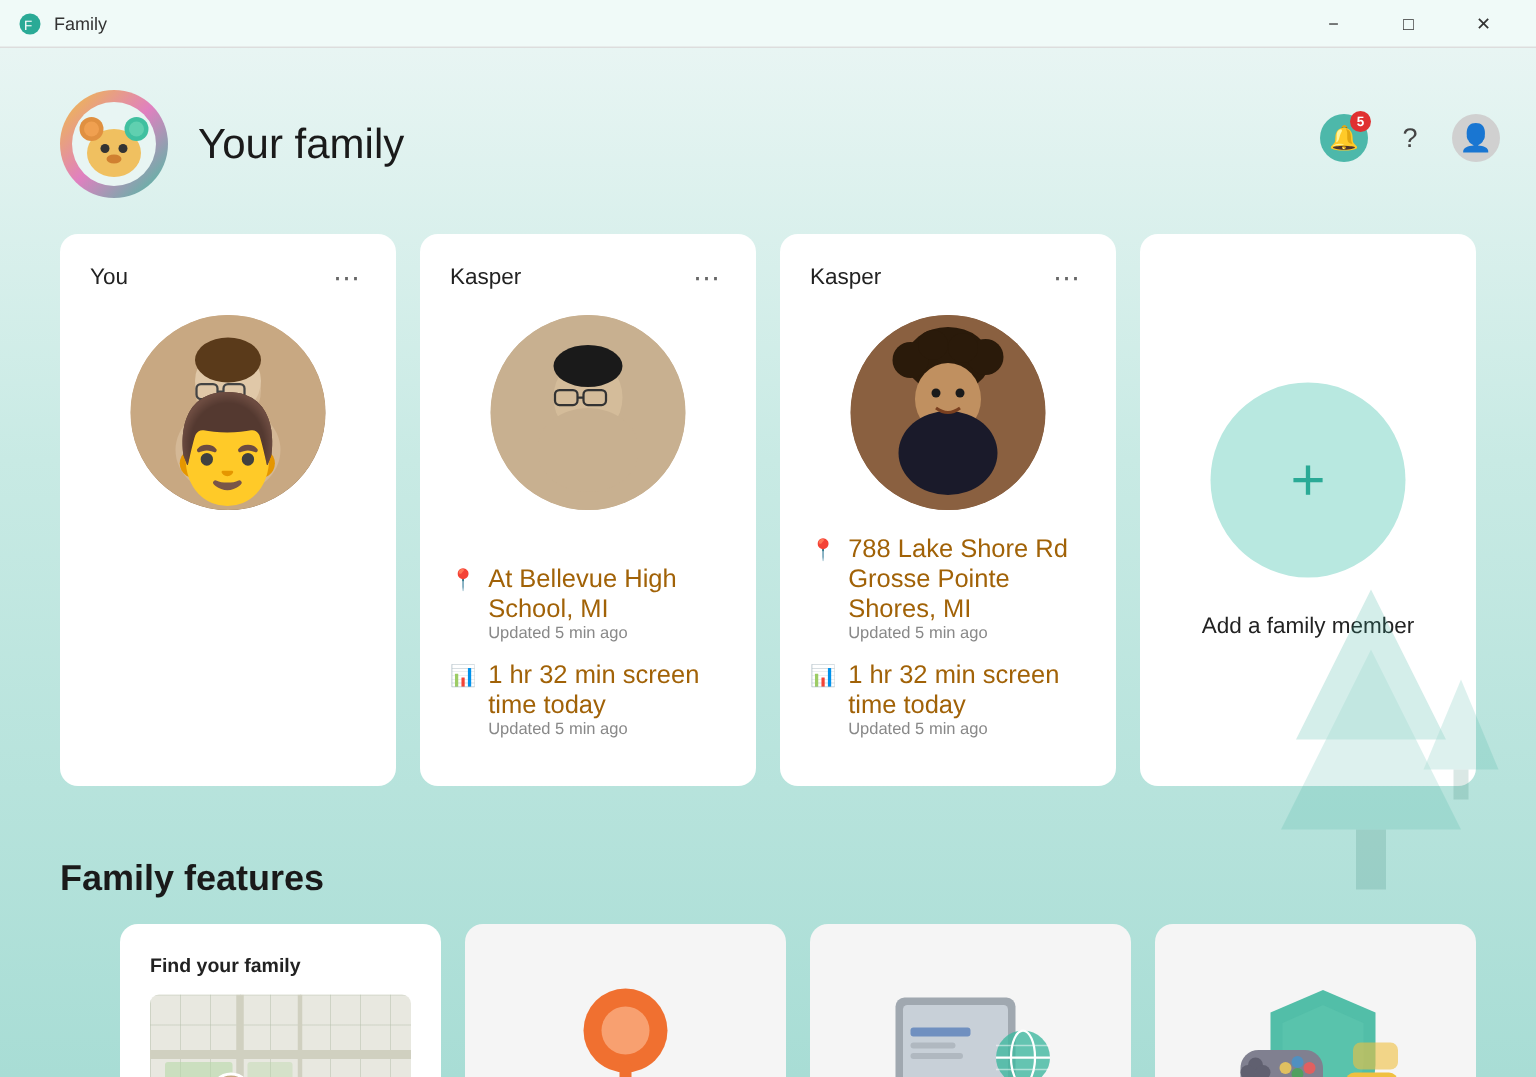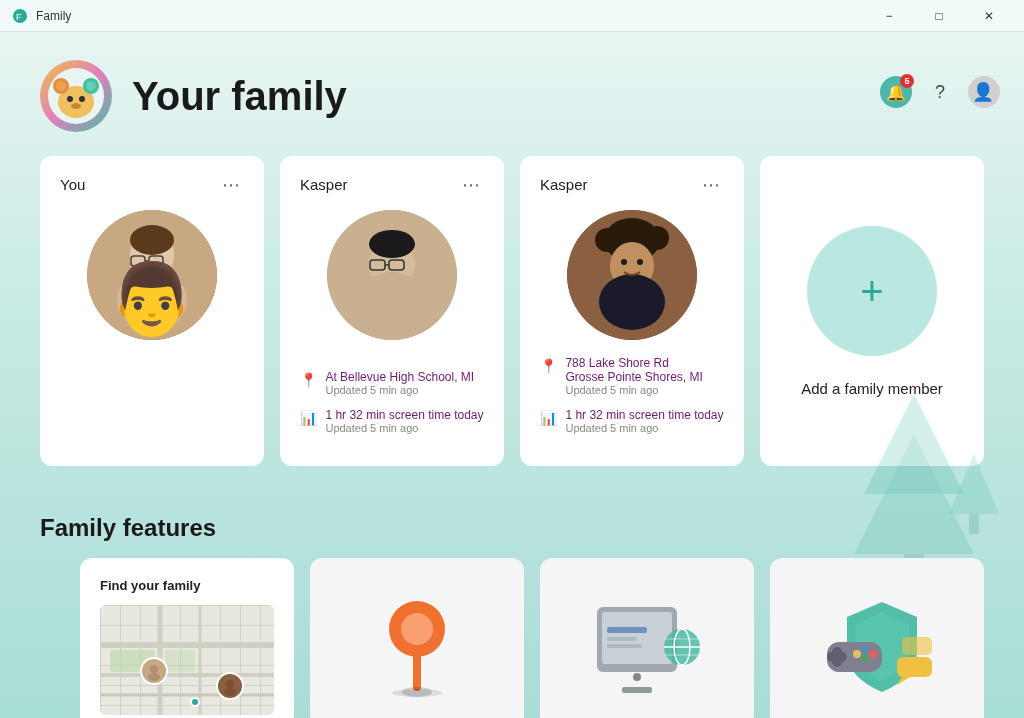--- a/index.html
+++ b/index.html
@@ -71,22 +71,22 @@
       height: 72px;
       border-radius: 50%;
       background: linear-gradient(135deg, #f0c040, #e080c0, #40c0a0);
       display: flex;
       align-items: center;
       justify-content: center;
       font-size: 36px;
       flex-shrink: 0;
     }
     .header-title {
-      font-size: 40px;
-      font-weight: 700;
+      font-size: 28px;
+      font-weight: 400;
       color: #1a1a1a;
     }
 
     
     .top-actions {
       position: absolute;
       top: 44px;
       right: 24px;
       display: flex;
       align-items: center;
@@ -248,22 +248,22 @@
       gap: 8px;
       margin-bottom: 12px;
     }
     .card-detail-icon {
       color: #888;
       font-size: 14px;
       flex-shrink: 0;
       margin-top: 2px;
     }
     .card-detail-text {
-      font-size: 12px;
-      color: #701a75;
+      font-size: 17px;
+      color: #a16207;
     }
     .card-detail-updated {
       font-size: 11px;
       color: #888;
     }
 
     .add-label {
       font-size: 15px;
       font-weight: 400;
       color: #222;

